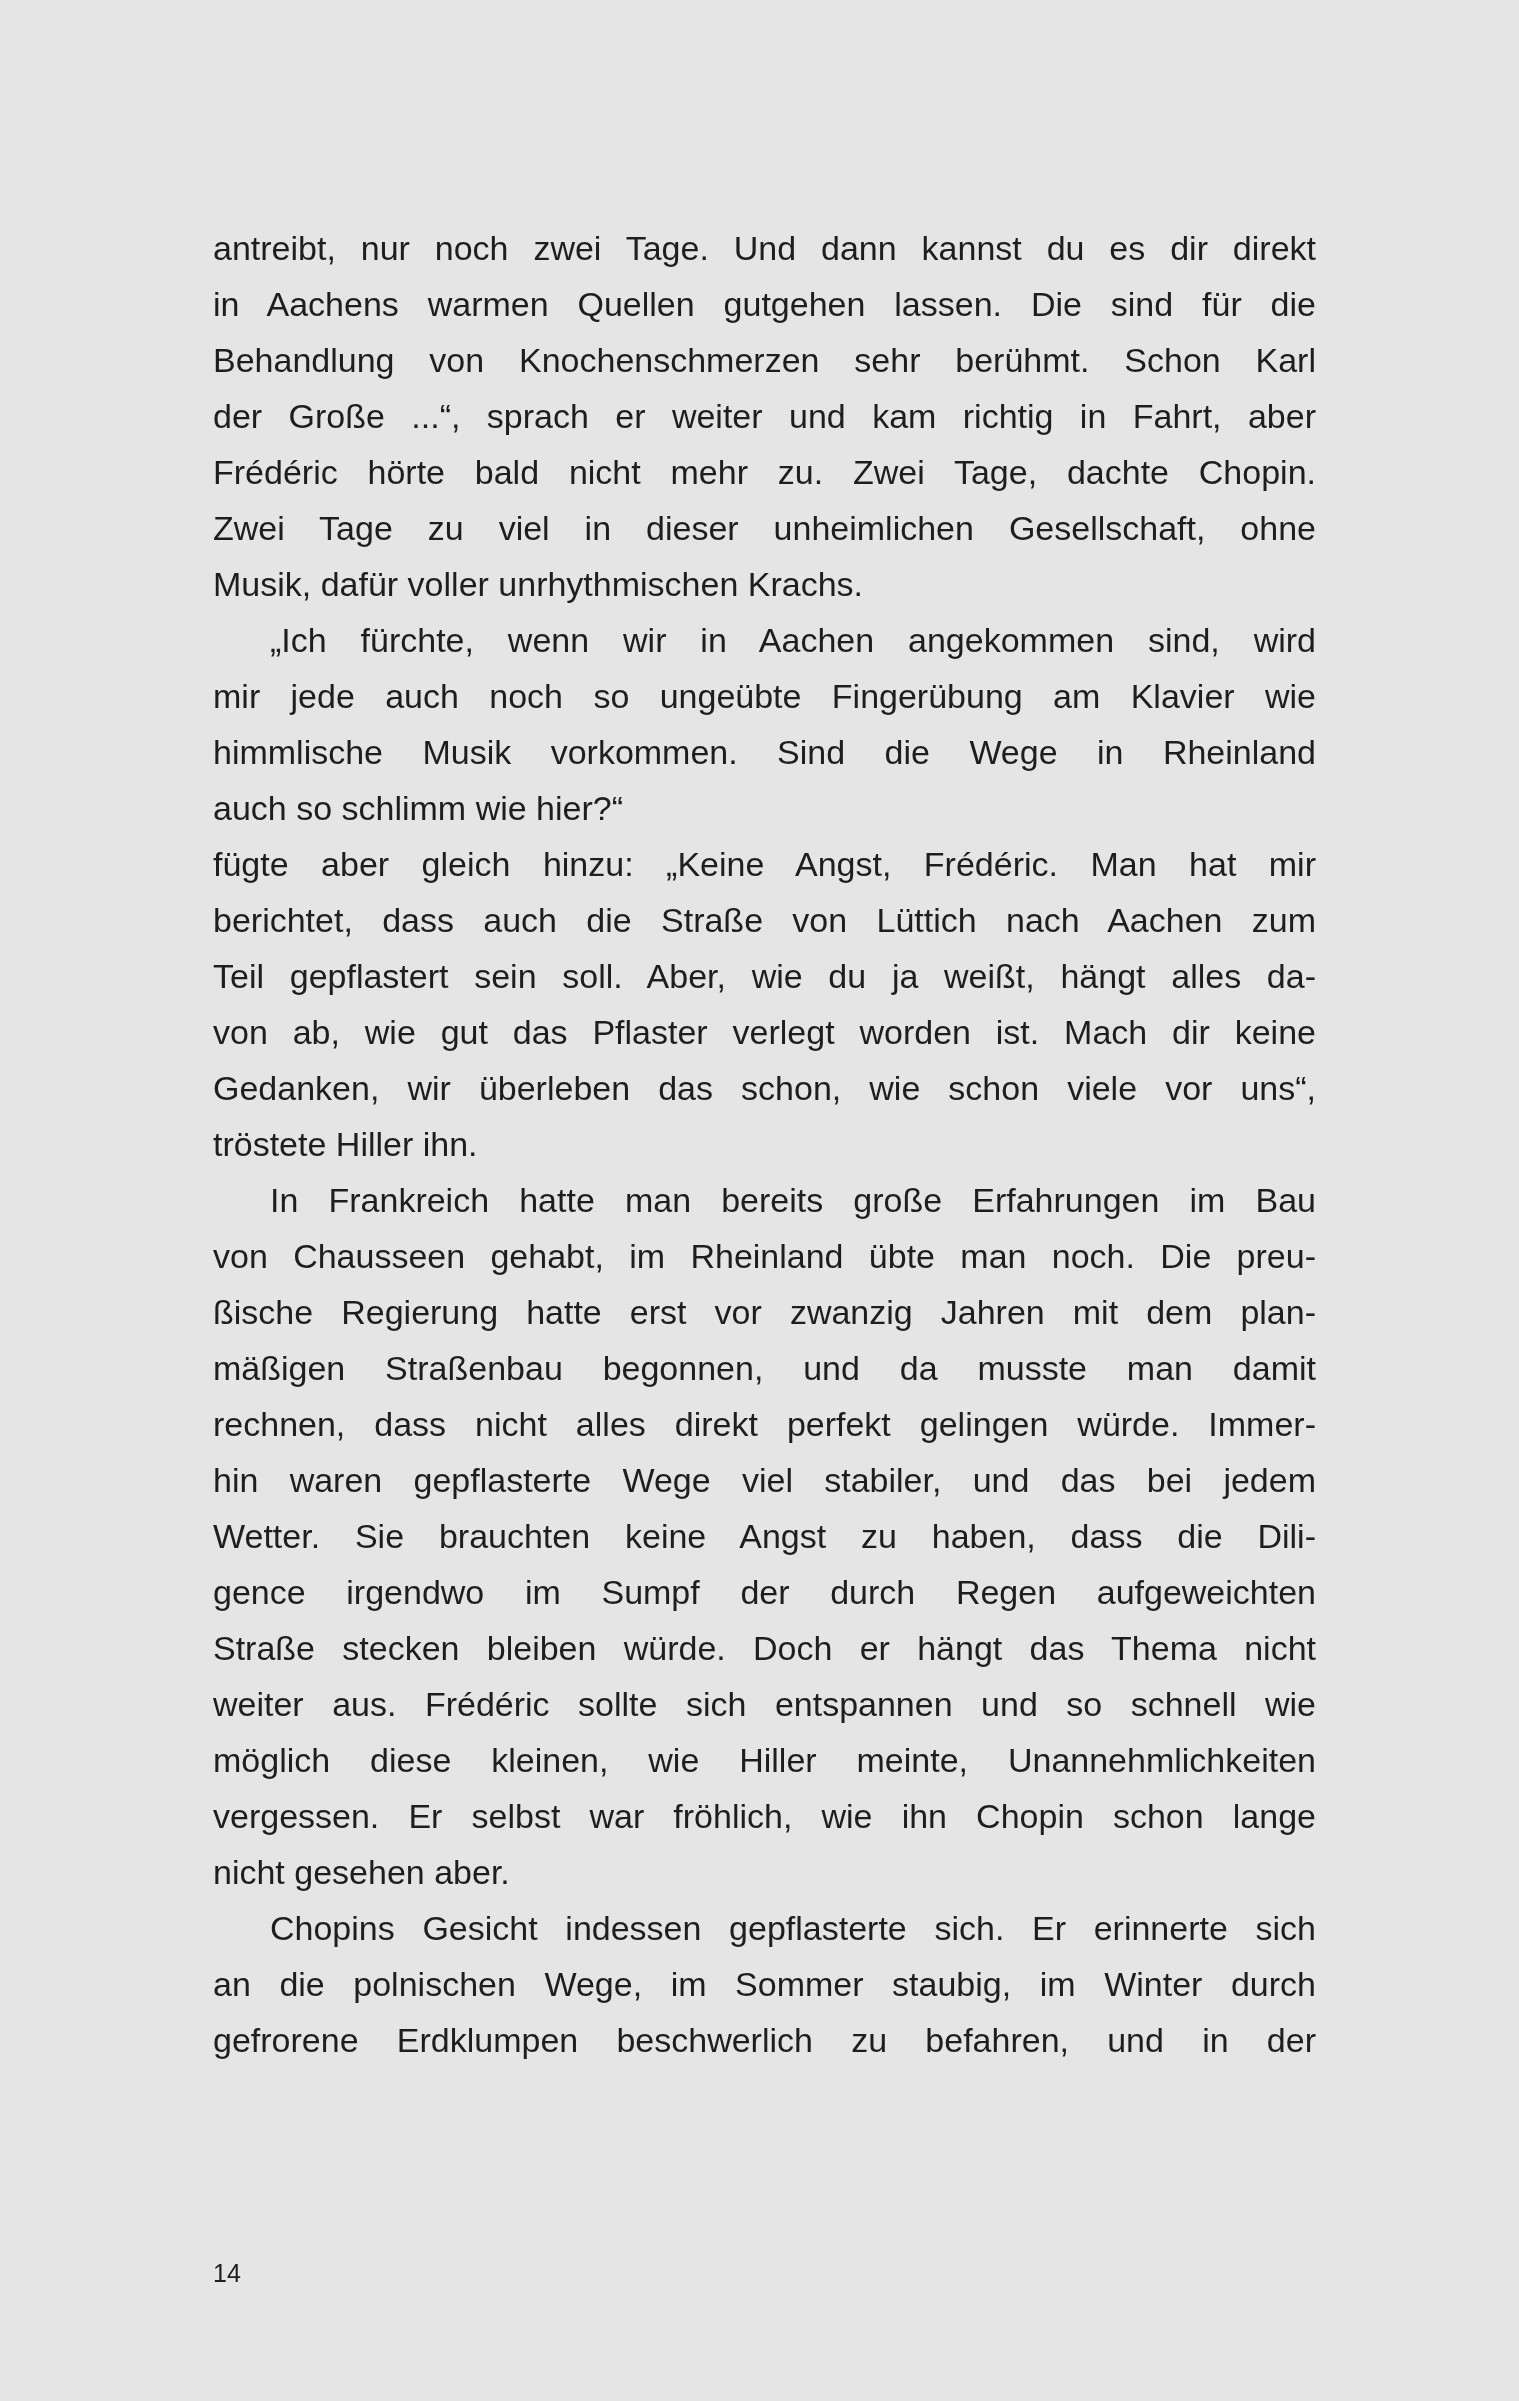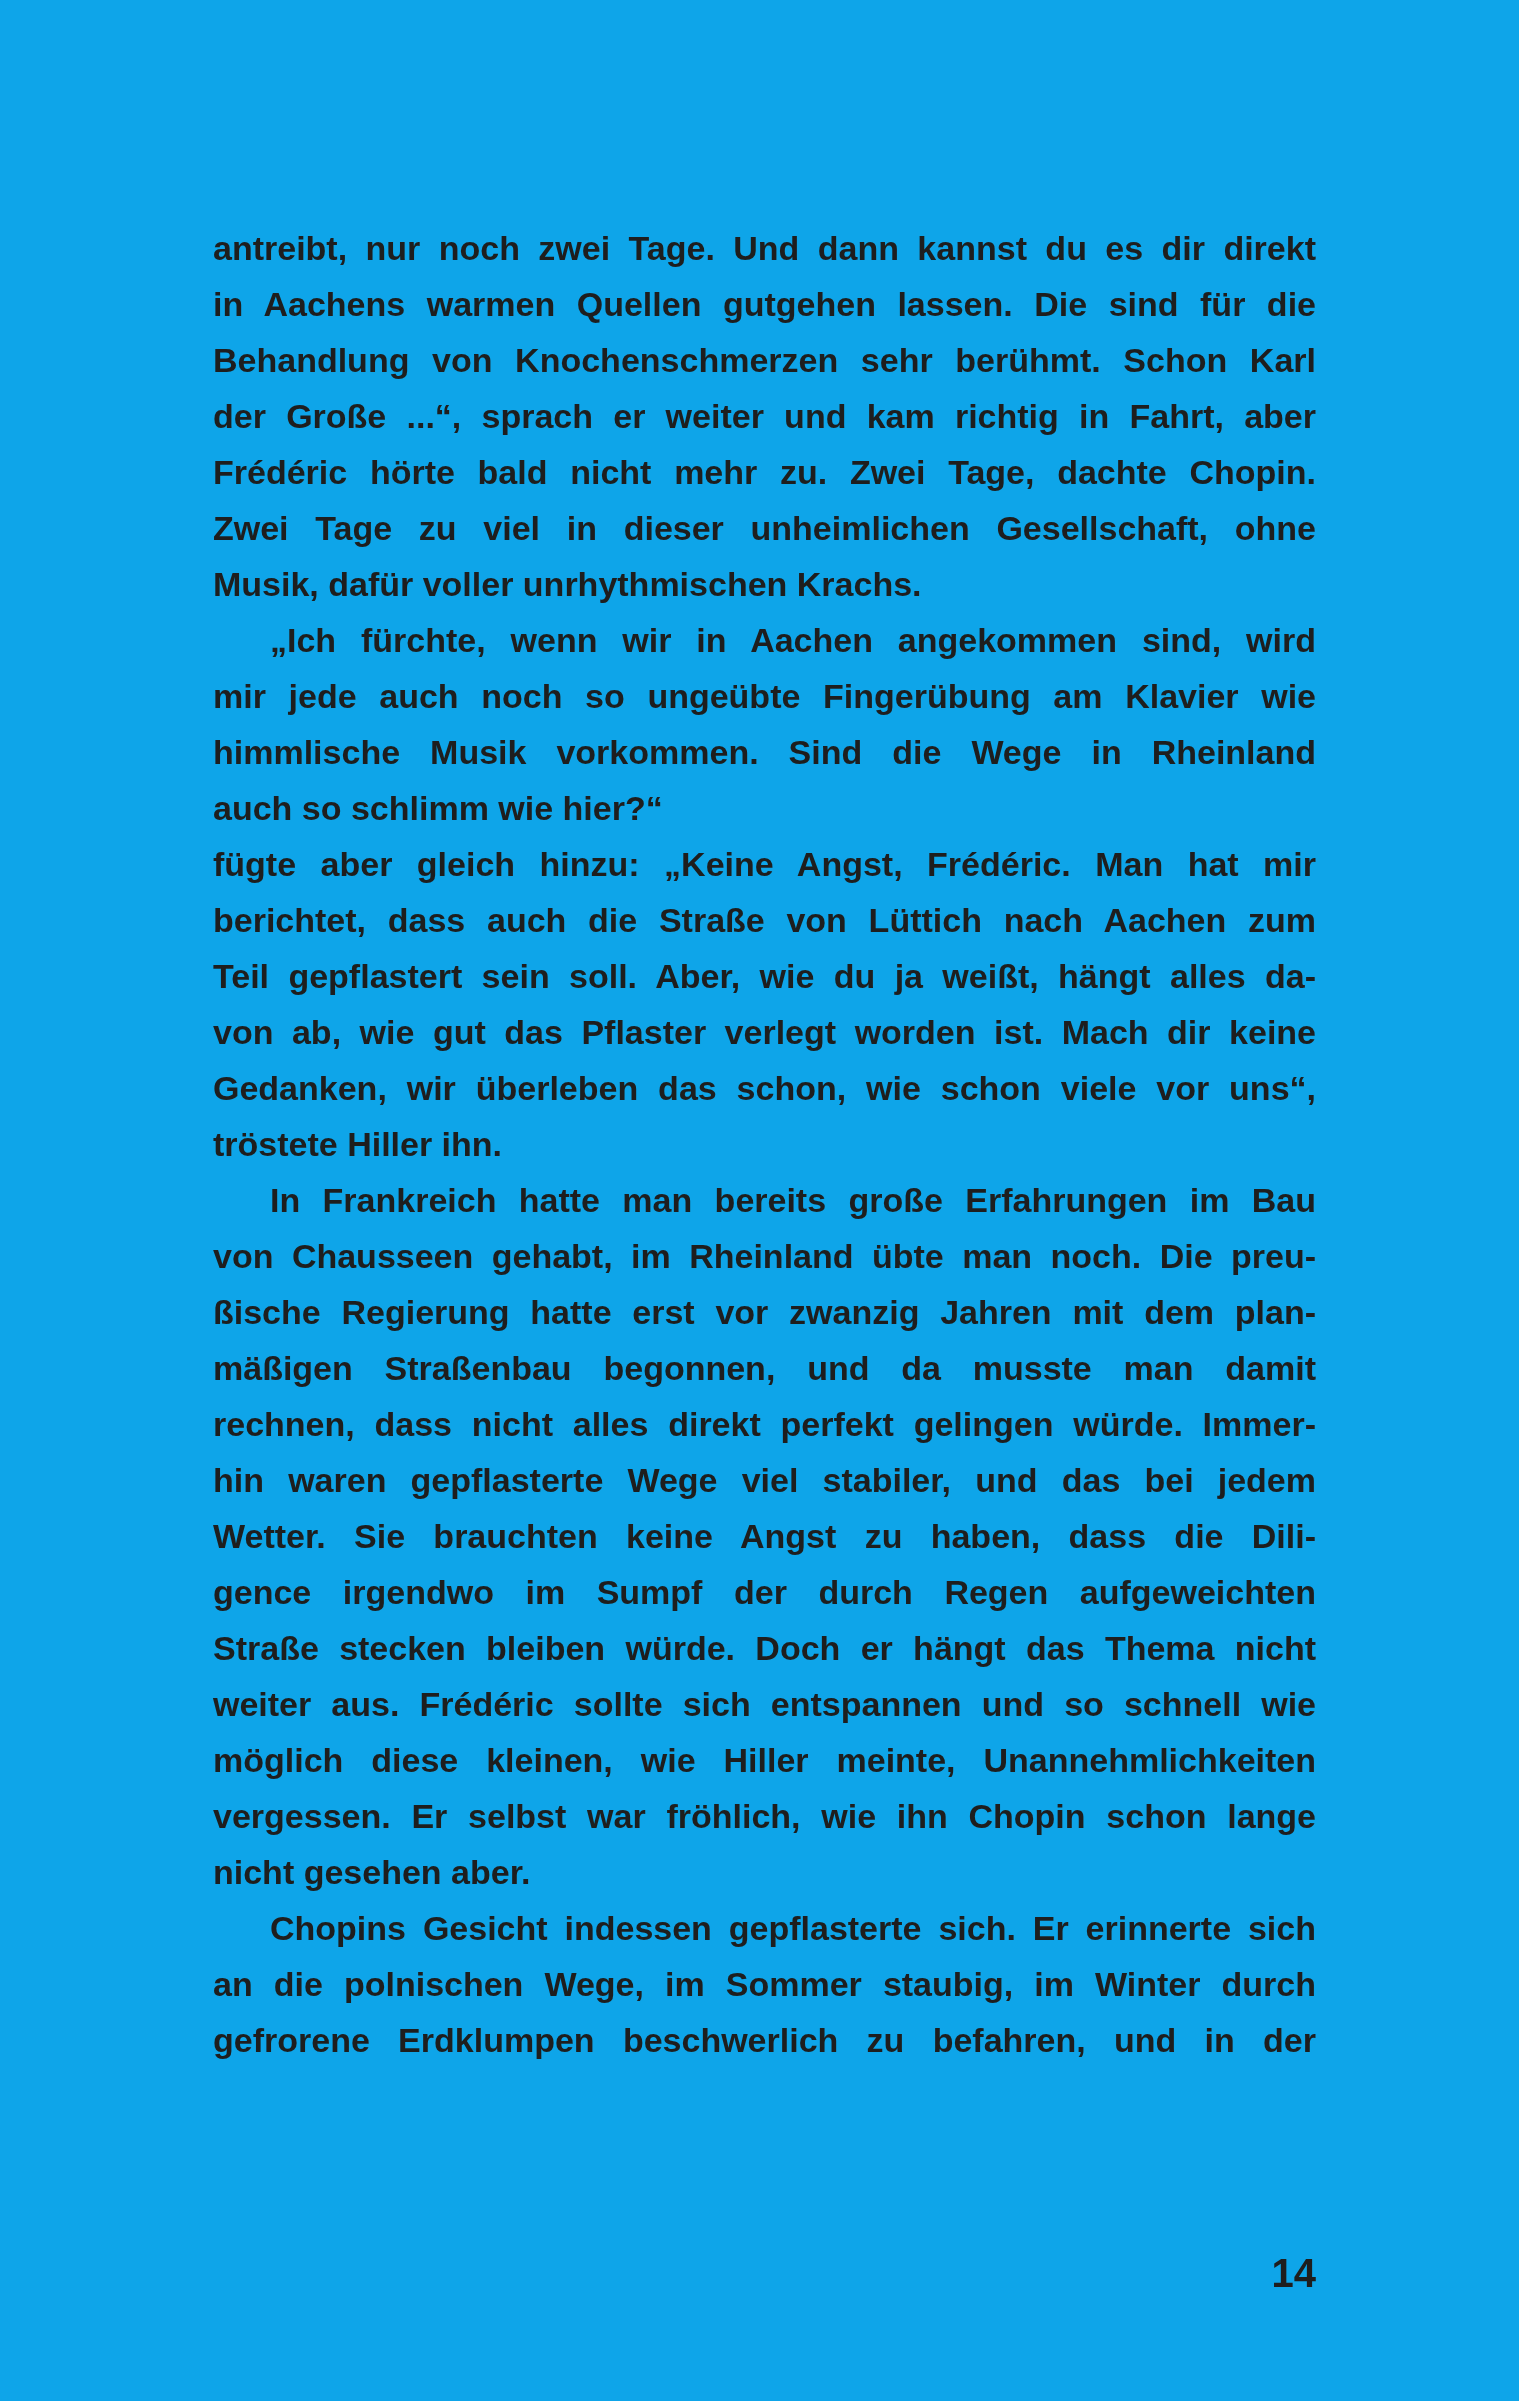--- a/index.html
+++ b/index.html
@@ -10,22 +10,21 @@
   body {
     width: 1519px;
     height: 2401px;
     position: relative;
     font-family: "Liberation Sans", sans-serif;
     color: #1e1e1e;
   }
   .book-page {
     position: absolute;
     inset: 0;
-    background: #0ea5e9;
-    font-weight: bold;
+    background: #e5e5e5;
   }
   .text-block {
     position: absolute;
     left: 213px;
     top: 220px;
     width: 1103px;
     font-size: 34px;
     color: #1e1e1e;
   }
   .line {
@@ -42,22 +41,22 @@
     text-align-last: left;
   }
   .line.indent {
     text-indent: 57px;
   }
   .page-number {
     position: absolute;
     left: 213px;
     top: 2252px;
     width: 1103px;
-    text-align: right;
-    font-size: 40px;
+    text-align: left;
+    font-size: 25px;
     line-height: 43px;
     color: #1e1e1e;
   }
 </style>
 </head>
 <body>
 
 <div class="book-page">
 
   <div class="text-block">

